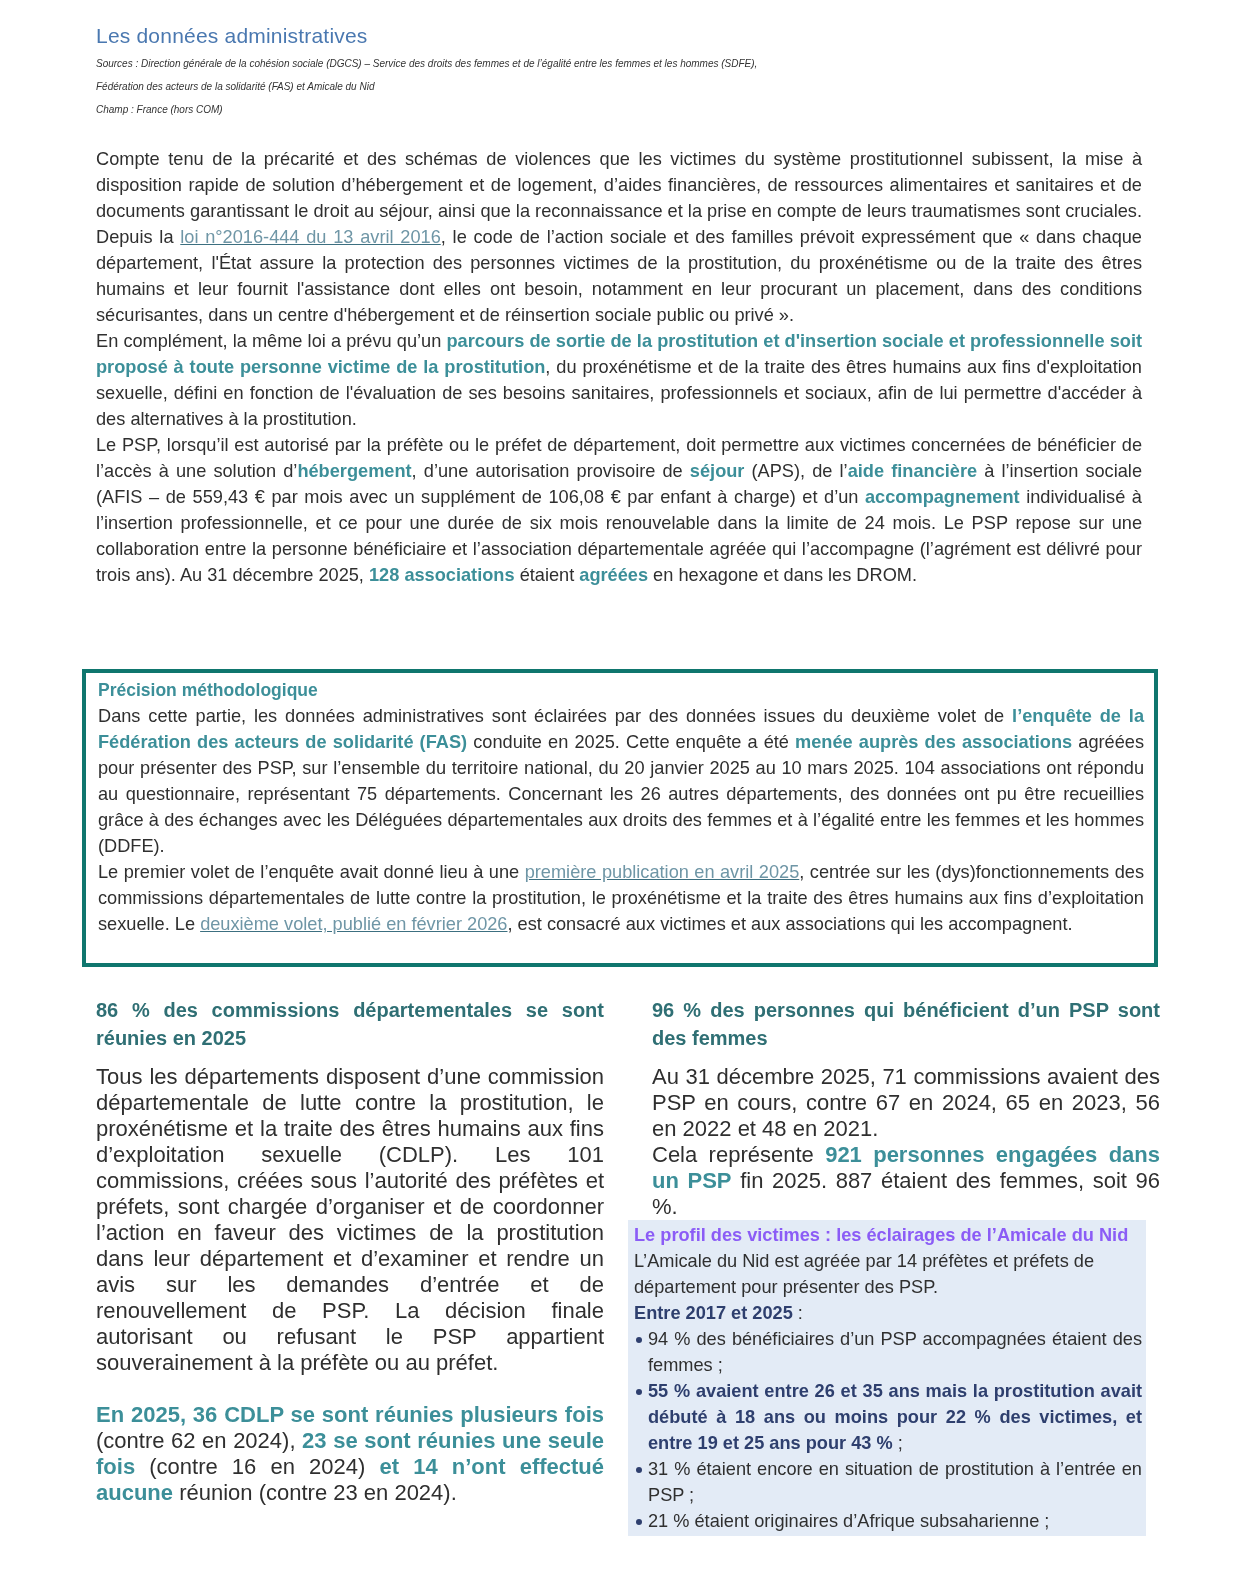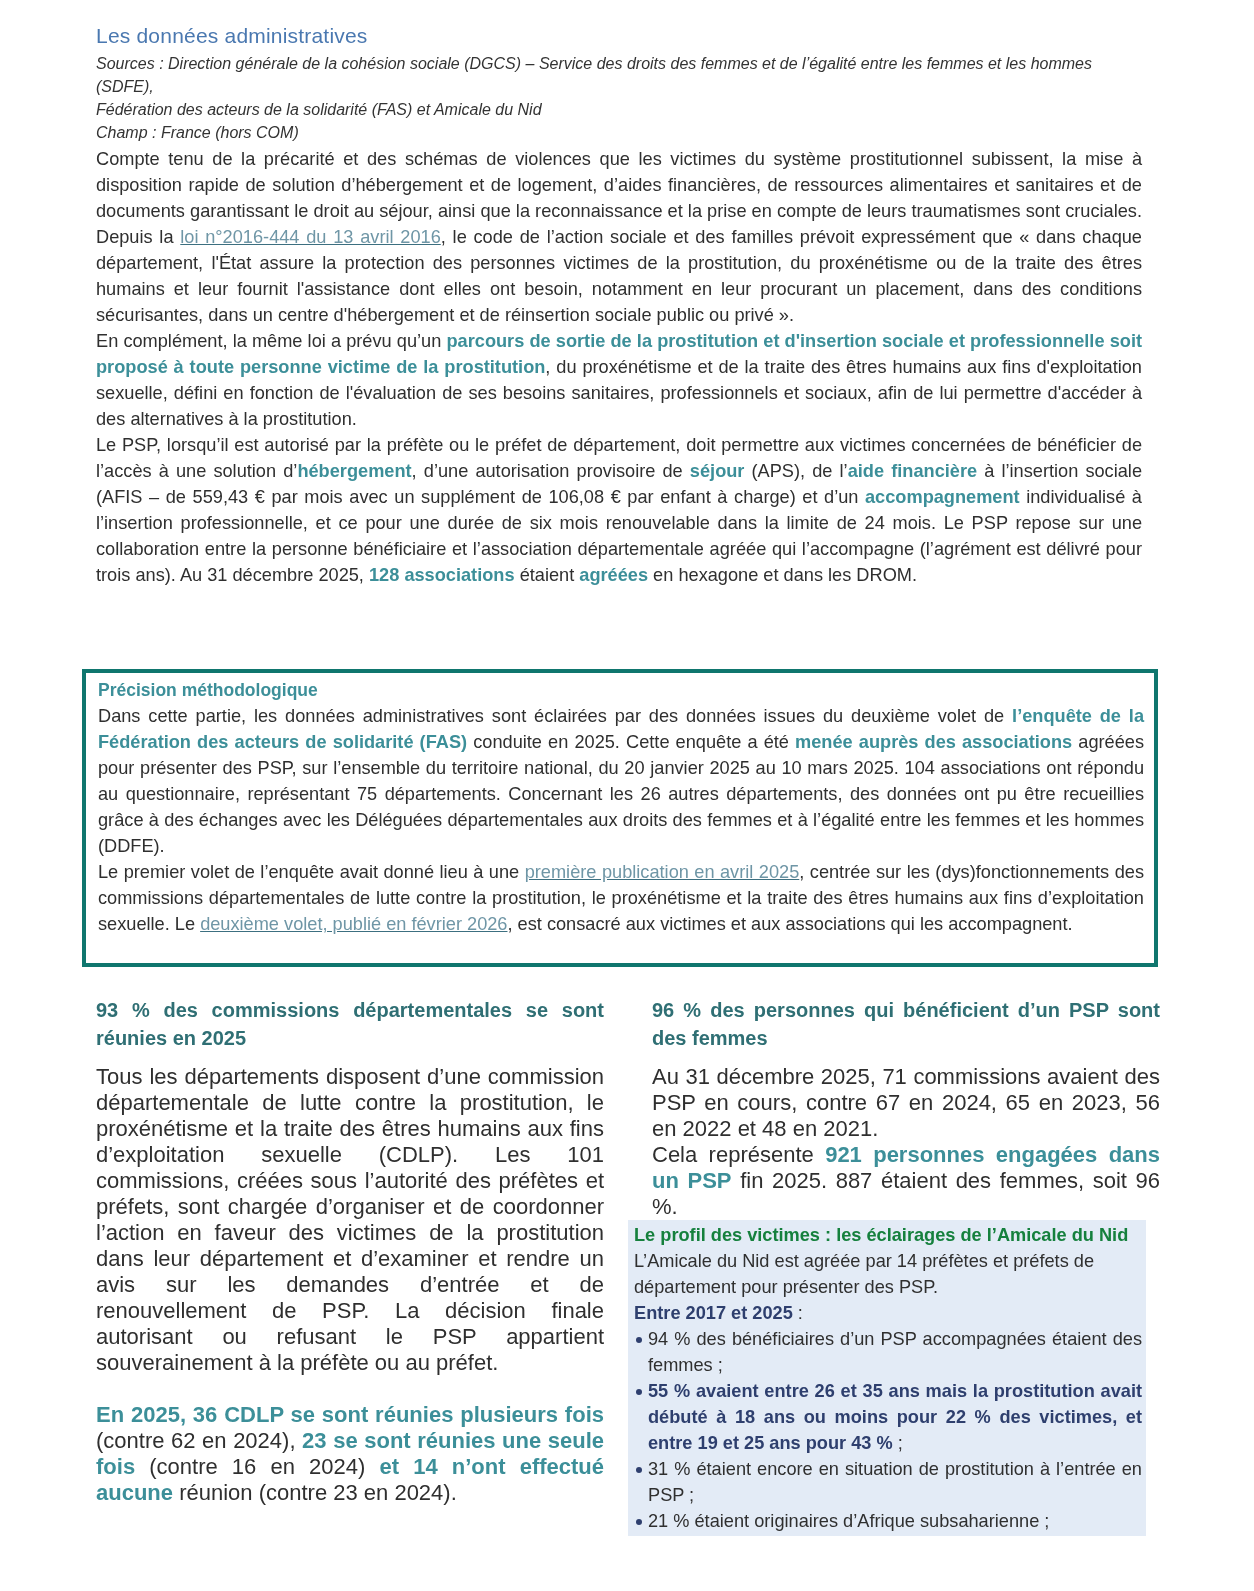--- a/index.html
+++ b/index.html
@@ -6,21 +6,21 @@
   body {
     width: 1254px; height: 1591px; overflow: hidden; position: relative;
     font-family: "Liberation Sans", sans-serif; color: #2b2b2b;
   }
   .title {
     position: absolute; left: 96px; top: 10px;
     font-size: 21px; color: #4a78b0; font-weight: normal; letter-spacing: 0.2px;
   }
   .sources {
     position: absolute; left: 96px; top: 52px; width: 1050px;
-    font-size: 16px; font-style: italic; line-height: 23px; color: #333;
+    font-size: 10px; font-style: italic; line-height: 23px; color: #333;
   }
   .sources p { margin: 0; }
   .intro {
     position: absolute; left: 96px; top: 146px; width: 1046px;
     font-size: 18.2px; line-height: 26px; text-align: justify; color: #2f2f2f;
   }
   .intro p { margin: 0; }
   .hl { color: #3c8f99; font-weight: bold; }
   .link { color: #6f96a6; text-decoration: underline; text-decoration-color: #3c6f80; }
   .method-box {
@@ -51,21 +51,21 @@
   .spacer { height: 26px; }
   .profile-box {
     position: absolute; left: 628px; top: 1220px; width: 518px; height: 316px;
     background: #e3ebf6;
   }
   .profile-inner {
     position: absolute; left: 6px; top: 2px; width: 508px;
     font-size: 18.2px; line-height: 26px; color: #2f2f2f;
   }
   .profile-inner p { margin: 0; }
-  .profile-title { color: #15803d; font-weight: bold; }
+  .profile-title { color: #8b5cf6; font-weight: bold; }
   .navy { color: #2e3f6e; font-weight: bold; }
   .bullets { list-style: none; margin: 0; padding: 0; }
   .bullets li { position: relative; padding-left: 14px; text-align: justify; }
   .bullets li .dot {
     position: absolute; left: 2px; top: 11px; width: 6px; height: 6px;
     border-radius: 50%; background: #2e3f6e;
   }
 </style>
 </head>
 <body>
@@ -86,21 +86,21 @@
 
 <div class="method-box">
   <div class="method-inner">
     <p class="method-title">Précision méthodologique</p>
     <p><span>Dans cette partie, les données administratives sont éclairées par des données issues du deuxième volet de </span><span class="hl">l’enquête de la Fédération des acteurs de solidarité (FAS)</span><span> conduite en 2025. Cette enquête a été </span><span class="hl">menée auprès des associations</span><span> agréées pour présenter des PSP, sur l’ensemble du territoire national, du 20 janvier 2025 au 10 mars 2025. 104 associations ont répondu au questionnaire, représentant 75 départements. Concernant les 26 autres départements, des données ont pu être recueillies grâce à des échanges avec les Déléguées départementales aux droits des femmes et à l’égalité entre les femmes et les hommes (DDFE).</span></p>
     <p><span>Le premier volet de l’enquête avait donné lieu à une </span><a class="link">première publication en avril 2025</a><span>, centrée sur les (dys)fonctionnements des commissions départementales de lutte contre la prostitution, le proxénétisme et la traite des êtres humains aux fins d’exploitation sexuelle. Le </span><a class="link">deuxième volet, publié en février 2026</a><span>, est consacré aux victimes et aux associations qui les accompagnent.</span></p>
   </div>
 </div>
 
 <div class="col-left">
-  <h2 class="col-heading">93 % des commissions départementales se sont réunies en 2025</h2>
+  <h2 class="col-heading">86 % des commissions départementales se sont réunies en 2025</h2>
   <div class="col-body">
     <p>Tous les départements disposent d’une commission départementale de lutte contre la prostitution, le proxénétisme et la traite des êtres humains aux fins d’exploitation sexuelle (CDLP). Les 101 commissions, créées sous l’autorité des préfètes et préfets, sont chargée d’organiser et de coordonner l’action en faveur des victimes de la prostitution dans leur département et d’examiner et rendre un avis sur les demandes d’entrée et de renouvellement de PSP. La décision finale autorisant ou refusant le PSP appartient souverainement à la préfète ou au préfet.</p>
     <div class="spacer"></div>
     <p><span class="hl">En 2025, 36 CDLP se sont réunies plusieurs fois</span><span> (contre 62 en 2024), </span><span class="hl">23 se sont réunies une seule fois</span><span> (contre 16 en 2024) </span><span class="hl">et 14 n’ont effectué aucune</span><span> réunion (contre 23 en 2024).</span></p>
   </div>
 </div>
 
 <div class="col-right">
   <h2 class="col-heading">96 % des personnes qui bénéficient d’un PSP sont des femmes</h2>
   <div class="col-body">

